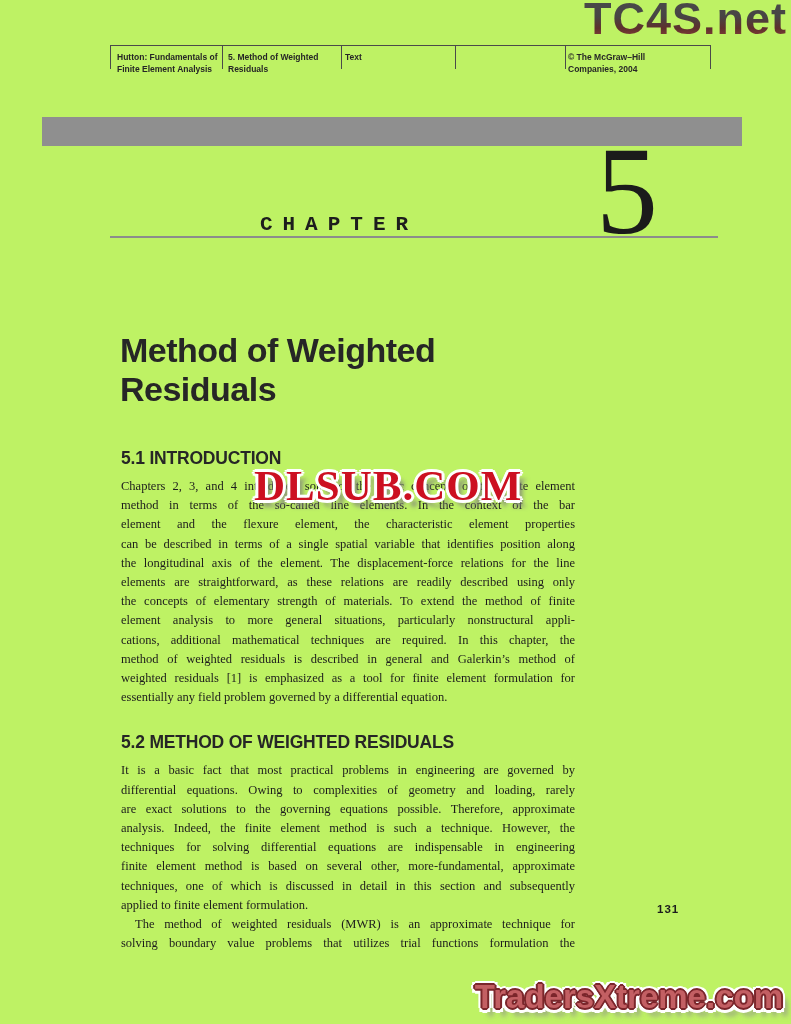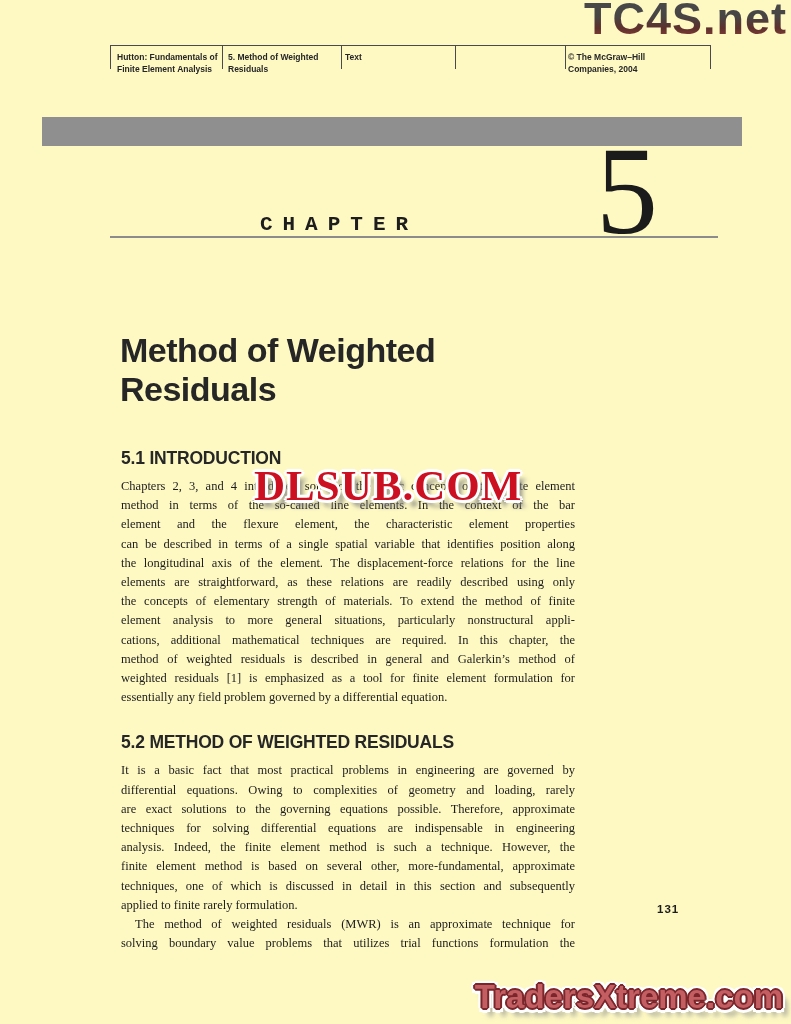--- a/index.html
+++ b/index.html
@@ -1,18 +1,18 @@
 <!DOCTYPE html>
 <html><head>
 <meta charset="utf-8">
 <style>
   html,body{margin:0;padding:0;background:#e8e8e8;}
   .page{
     position:relative;width:791px;height:1024px;margin:0 auto;
-    background:#fef9c3;overflow:hidden;
+    background:#bef264;overflow:hidden;
     font-family:"Liberation Serif",serif;color:#1c1c1c;
   }
   
   .hdr-rule{position:absolute;left:110px;top:45px;width:600px;height:1px;background:#4a4a4a;}
   .hdr-tick{position:absolute;top:45px;width:1px;height:24px;background:#4a4a4a;}
   .hdr-col{
     position:absolute;top:51px;font-family:"Liberation Sans",sans-serif;
     font-size:8.5px;line-height:12px;font-weight:bold;color:#262626;white-space:pre-line;
   }
   
@@ -128,25 +128,25 @@
         <div class="tline">method of weighted residuals is described in general and Galerkin’s method of</div>
         <div class="tline">weighted residuals [1] is emphasized as a tool for finite element formulation for</div>
         <div class="tline tline-last">essentially any field problem governed by a differential equation.</div>
       </div>
 
     <h2 class="sec-head second">5.2 METHOD OF WEIGHTED RESIDUALS</h2>
     <div class="para">
         <div class="tline">It is a basic fact that most practical problems in engineering are governed by</div>
         <div class="tline">differential equations. Owing to complexities of geometry and loading, rarely</div>
         <div class="tline">are exact solutions to the governing equations possible. Therefore, approximate</div>
+        <div class="tline">analysis. Indeed, the finite element method is such a technique. However, the</div>
         <div class="tline">techniques for solving differential equations are indispensable in engineering</div>
-        <div class="tline">analysis. Indeed, the finite element method is such a technique. However, the</div>
         <div class="tline">finite element method is based on several other, more-fundamental, approximate</div>
         <div class="tline">techniques, one of which is discussed in detail in this section and subsequently</div>
-        <div class="tline tline-last">applied to finite rarely formulation.</div>
+        <div class="tline tline-last">applied to finite element formulation.</div>
       </div>
     <div class="para">
         <div class="tline" style="text-indent: 14px;"><span>The </span><span class="it">method of weighted residuals</span><span> (MWR) is an approximate technique for</span></div>
         <div class="tline"><span>solving boundary value problems that utilizes </span><span class="it">trial functions</span><span> formulation the</span></div>
       </div>
   </div>
 
   <div class="wm-mid">DLSUB.COM</div>
 
   <div class="pagenum">131</div>

